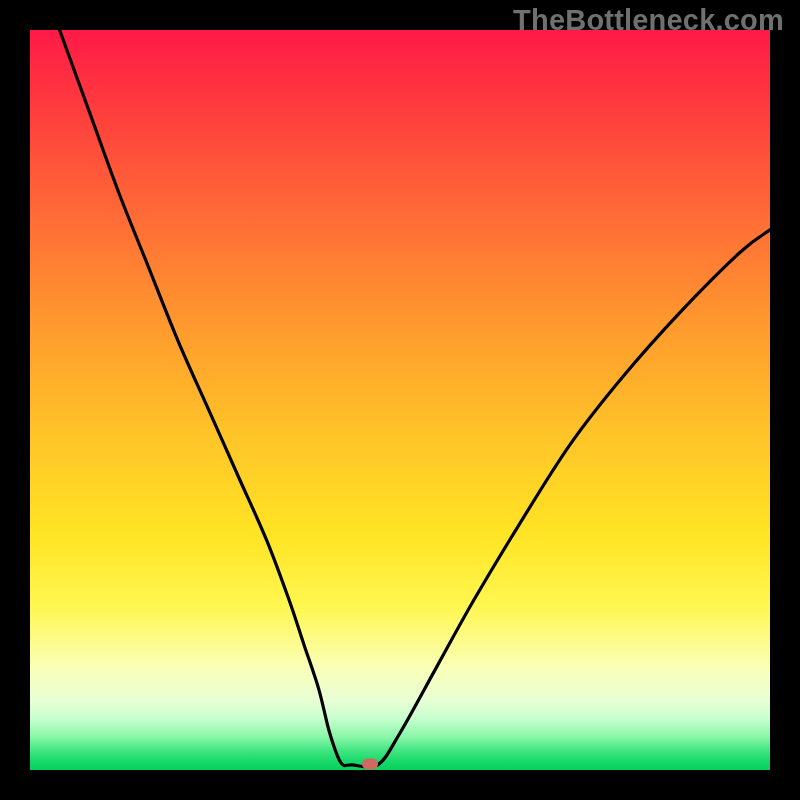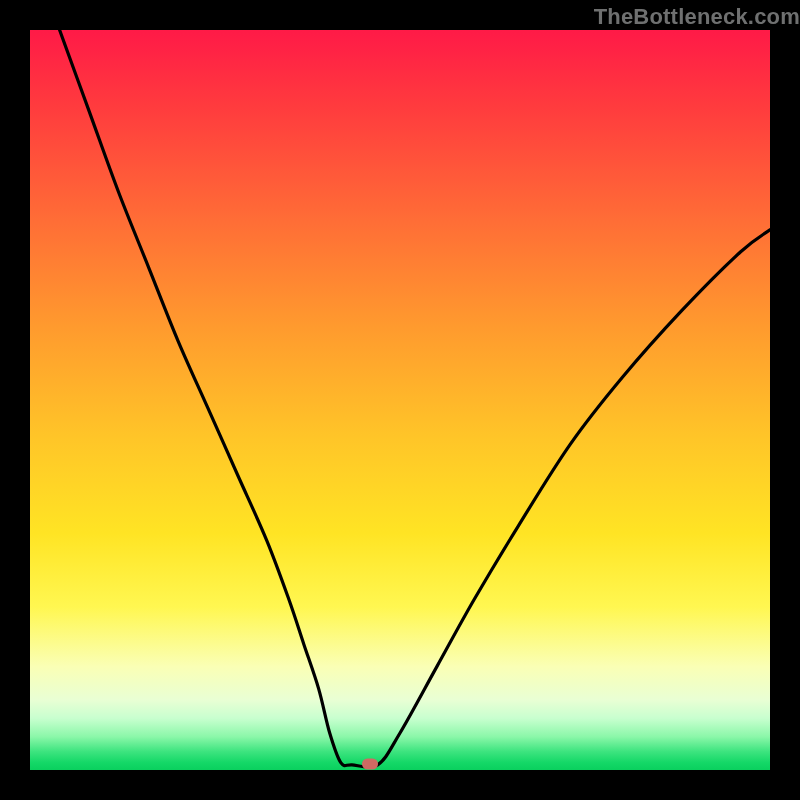--- a/index.html
+++ b/index.html
@@ -4,23 +4,23 @@
 <style>
   * { margin: 0; padding: 0; box-sizing: border-box; }
   html, body { width: 800px; height: 800px; background: #000; overflow: hidden; }
   .frame {
     position: absolute;
     left: 0; top: 0; width: 800px; height: 800px;
     background: #000;
   }
   .watermark {
     position: absolute;
-    top: 4px; right: 0;
+    top: 4px; right: 16px;
     font-family: Arial, Helvetica, sans-serif;
-    font-size: 22px;
+    font-size: 29px;
     font-weight: 600;
     color: #6f7070;
     letter-spacing: 0.2px;
   }
   .plot {
     position: absolute;
     left: 30px; top: 30px;
     width: 740px; height: 740px;
     
     background: linear-gradient(to bottom,

